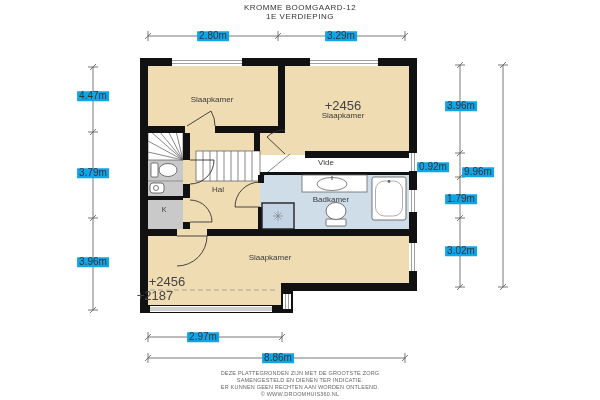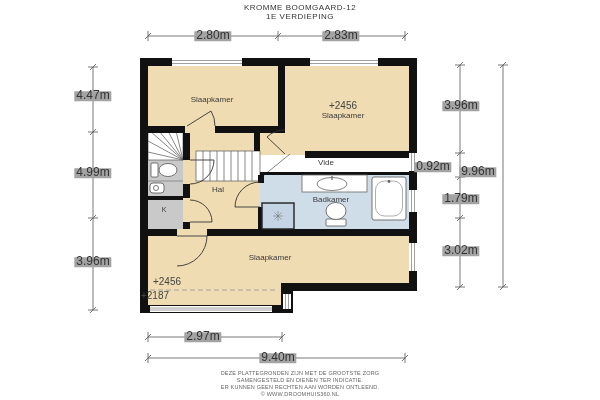--- a/index.html
+++ b/index.html
@@ -1,22 +1,22 @@
 <!DOCTYPE html>
 <html><head>
 <meta charset="utf-8">
 <style>
   html,body{margin:0;padding:0;background:#fff;}
   #canvas{position:relative;width:600px;height:400px;background:#ffffff;overflow:hidden;
           font-family:"Liberation Sans",sans-serif;}
   #plan-svg{position:absolute;left:0;top:0;}
   .lbl{position:absolute;transform:translate(-50%,-50%);font-size:8px;color:#3a3a3a;
        white-space:nowrap;line-height:9.5px;text-align:center;}
-  .ceil{font-size:10px;color:#444;}
-  .dim{background:#a3a3a3;padding:0 2px;font-size:12px;color:#333;}
+  .ceil{font-size:13px;color:#444;}
+  .dim{background:#0ea5e9;padding:0 2px;font-size:10px;color:#333;}
   .title-line{position:absolute;left:300px;transform:translateX(-50%);font-size:8px;
               color:#333;letter-spacing:0.5px;white-space:nowrap;}
   .footer-line{position:absolute;left:300px;transform:translateX(-50%);font-size:5.5px;
                color:#666;letter-spacing:0.2px;white-space:nowrap;}
 </style>
 </head>
 <body>
 
 <div id="canvas">
 
@@ -254,30 +254,30 @@
   </div>
   <div class="lbl" style="left:326px;top:163px">Vide</div>
   <div class="lbl" style="left:218px;top:190px">Hal</div>
   <div class="lbl" style="left:331px;top:200px">Badkamer</div>
   <div class="lbl" style="left:164px;top:210px;font-size:7px">K</div>
   <div class="lbl" style="left:270px;top:258px">Slaapkamer</div>
   <div class="lbl ceil" style="left:167px;top:282px">+2456</div>
   <div class="lbl ceil" style="left:155px;top:296px">+2187</div>
 
   <div class="lbl dim" style="left:213px;top:36px">2.80m</div>
-  <div class="lbl dim" style="left:341px;top:36px">2.83m</div>
+  <div class="lbl dim" style="left:341px;top:36px">3.29m</div>
   <div class="lbl dim" style="left:93px;top:96px">4.47m</div>
-  <div class="lbl dim" style="left:93px;top:173px">4.99m</div>
+  <div class="lbl dim" style="left:93px;top:173px">3.79m</div>
   <div class="lbl dim" style="left:93px;top:262px">3.96m</div>
   <div class="lbl dim" style="left:461px;top:106px">3.96m</div>
   <div class="lbl dim" style="left:433px;top:167px">0.92m</div>
   <div class="lbl dim" style="left:461px;top:199px">1.79m</div>
   <div class="lbl dim" style="left:461px;top:251px">3.02m</div>
   <div class="lbl dim" style="left:478px;top:172px">9.96m</div>
   <div class="lbl dim" style="left:203px;top:337px">2.97m</div>
-  <div class="lbl dim" style="left:278px;top:358px">9.40m</div>
+  <div class="lbl dim" style="left:278px;top:358px">8.86m</div>
 
   <div class="footer-line" style="top:370px">DEZE PLATTEGRONDEN ZIJN MET DE GROOTSTE ZORG</div>
   <div class="footer-line" style="top:377px">SAMENGESTELD EN DIENEN TER INDICATIE.</div>
   <div class="footer-line" style="top:384px">ER KUNNEN GEEN RECHTEN AAN WORDEN ONTLEEND.</div>
   <div class="footer-line" style="top:391px">© WWW.DROOMHUIS360.NL</div>
 
 </div>
 
 </body></html>

